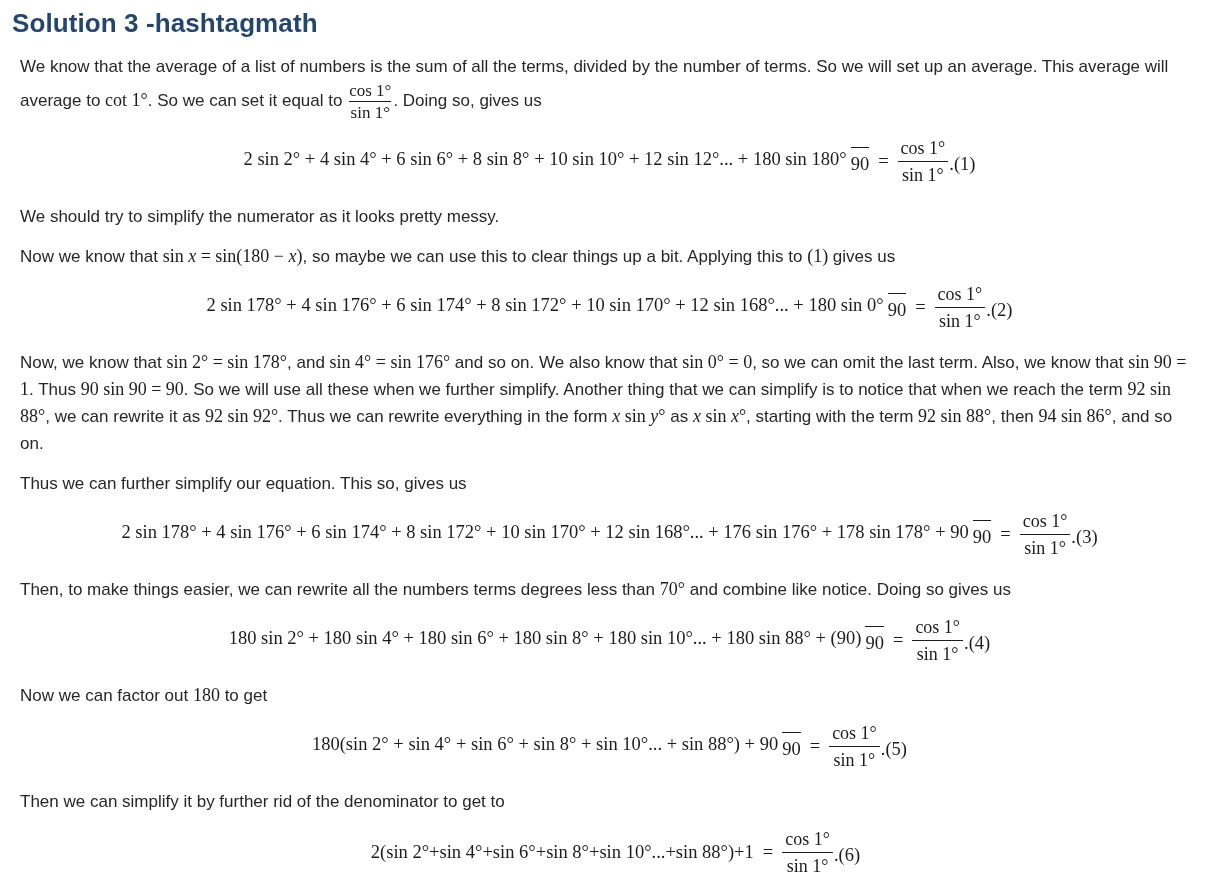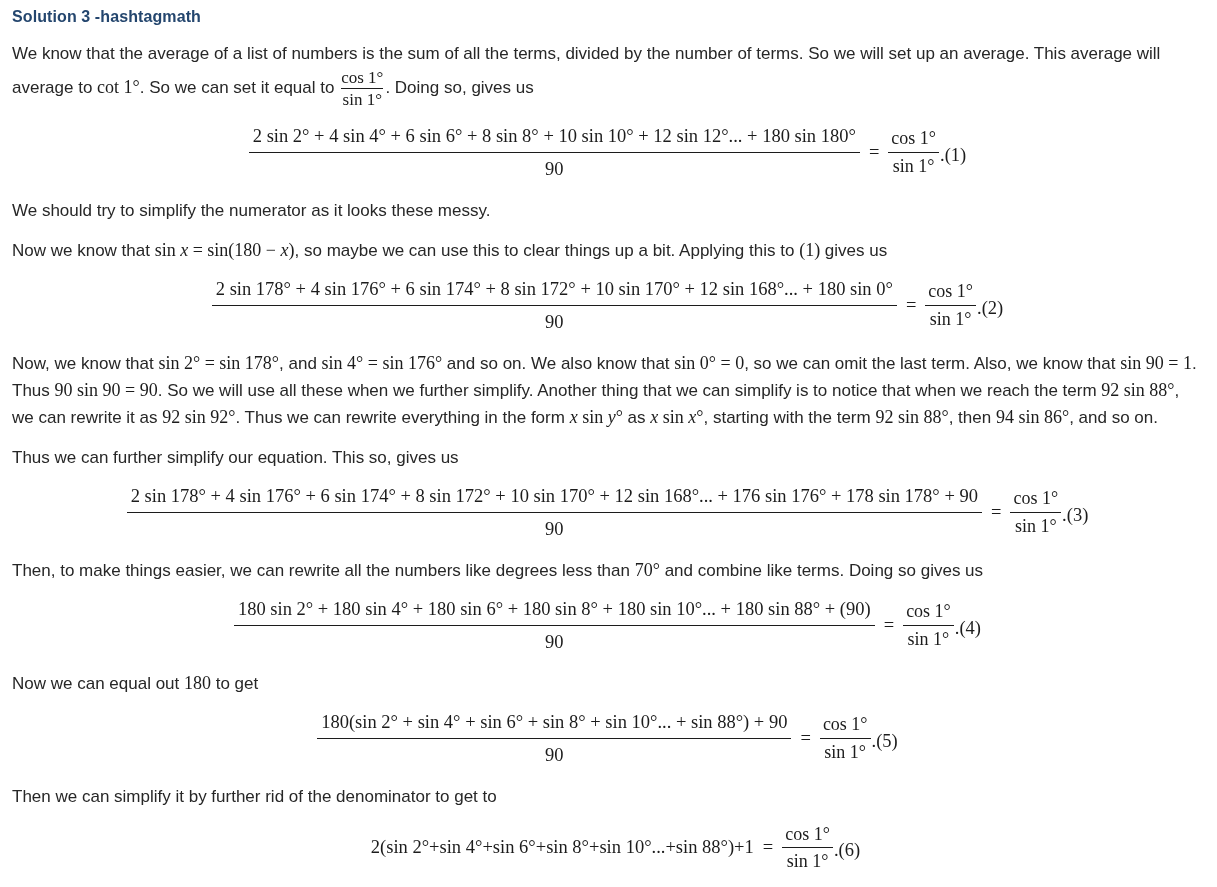--- a/index.html
+++ b/index.html
@@ -10,29 +10,29 @@
   html,body{margin:0;padding:0;background:#ffffff;}
   body{
     width:1217px;
     font-family:"Liberation Sans","DejaVu Sans",sans-serif;
     color:var(--text-color);
     -webkit-font-smoothing:antialiased;
   }
   .page{padding:2px 14px 10px 12px;}
   h2.heading{
     color:var(--heading-color);
-    font-size:16px;
+    font-size:26px;
     font-weight:700;
     margin:6px 0 14px 0;
     letter-spacing:0.1px;
   }
   p.para{
     font-size:17px;
     line-height:27px;
-    margin:13px 0;
+    margin:13px 8px;
   }
   
   .seg-math{
     font-family:"Liberation Serif","DejaVu Serif",serif;
     font-size:18px;
     color:var(--math-color);
     white-space:pre-wrap;
   }
   .seg-mit{
     font-family:"Liberation Serif","DejaVu Serif",serif;
@@ -59,21 +59,21 @@
     display:flex;
     justify-content:center;
     align-items:center;
     font-family:"Liberation Serif","DejaVu Serif",serif;
     font-size:18.5px;
     color:var(--math-color);
     margin:10px 0 16px 0;
   }
   .bfrac{
     display:flex;
-    flex-direction:column;
+    flex-direction:row;
     text-align:center;
     line-height:1.3;
   }
   .bfrac .num{padding:0 4px 4px 4px;white-space:nowrap;}
   .bfrac .den{border-top:1px solid var(--math-color);padding-top:4px;}
   .plain-lhs{white-space:nowrap;margin-left:16px;}
   .equals{margin:0 9px;}
   .sfrac{
     display:inline-flex;
     flex-direction:column;
@@ -103,21 +103,21 @@
       <span class="den">90</span>
     </span>
     <span class="equals">=</span>
     <span class="sfrac">
       <span class="fnum">cos 1°</span>
       <span class="fden">sin 1°</span>
     </span>
     <span class="eqlabel">.(1)</span>
   </div>
 
-  <p class="para"><span class="seg-text">We should try to simplify the numerator as it looks these messy.</span></p>
+  <p class="para"><span class="seg-text">We should try to simplify the numerator as it looks pretty messy.</span></p>
 
   <p class="para"><span class="seg-text">Now we know that </span><span class="seg-math">sin </span><span class="seg-mit">x</span><span class="seg-math"> = sin(180 − </span><span class="seg-mit">x</span><span class="seg-math">)</span><span class="seg-text">, so maybe we can use this to clear things up a bit. Applying this to </span><span class="seg-math">(1)</span><span class="seg-text"> gives us</span></p>
 
   <div class="equation">
     <span class="bfrac">
       <span class="num">2 sin 178° + 4 sin 176° + 6 sin 174° + 8 sin 172° + 10 sin 170° + 12 sin 168°... + 180 sin 0°</span>
       <span class="den">90</span>
     </span>
     <span class="equals">=</span>
     <span class="sfrac">
@@ -137,36 +137,36 @@
       <span class="den">90</span>
     </span>
     <span class="equals">=</span>
     <span class="sfrac">
       <span class="fnum">cos 1°</span>
       <span class="fden">sin 1°</span>
     </span>
     <span class="eqlabel">.(3)</span>
   </div>
 
-  <p class="para"><span class="seg-text">Then, to make things easier, we can rewrite all the numbers like degrees less than </span><span class="seg-math">70°</span><span class="seg-text"> and combine like terms. Doing so gives us</span></p>
+  <p class="para"><span class="seg-text">Then, to make things easier, we can rewrite all the numbers terms degrees less than </span><span class="seg-math">70°</span><span class="seg-text"> and combine like notice. Doing so gives us</span></p>
 
   <div class="equation">
     <span class="bfrac">
       <span class="num">180 sin 2° + 180 sin 4° + 180 sin 6° + 180 sin 8° + 180 sin 10°... + 180 sin 88° + (90)</span>
       <span class="den">90</span>
     </span>
     <span class="equals">=</span>
     <span class="sfrac">
       <span class="fnum">cos 1°</span>
       <span class="fden">sin 1°</span>
     </span>
     <span class="eqlabel">.(4)</span>
   </div>
 
-  <p class="para"><span class="seg-text">Now we can equal out </span><span class="seg-math">180</span><span class="seg-text"> to get</span></p>
+  <p class="para"><span class="seg-text">Now we can factor out </span><span class="seg-math">180</span><span class="seg-text"> to get</span></p>
 
   <div class="equation">
     <span class="bfrac">
       <span class="num">180(sin 2° + sin 4° + sin 6° + sin 8° + sin 10°... + sin 88°) + 90</span>
       <span class="den">90</span>
     </span>
     <span class="equals">=</span>
     <span class="sfrac">
       <span class="fnum">cos 1°</span>
       <span class="fden">sin 1°</span>

